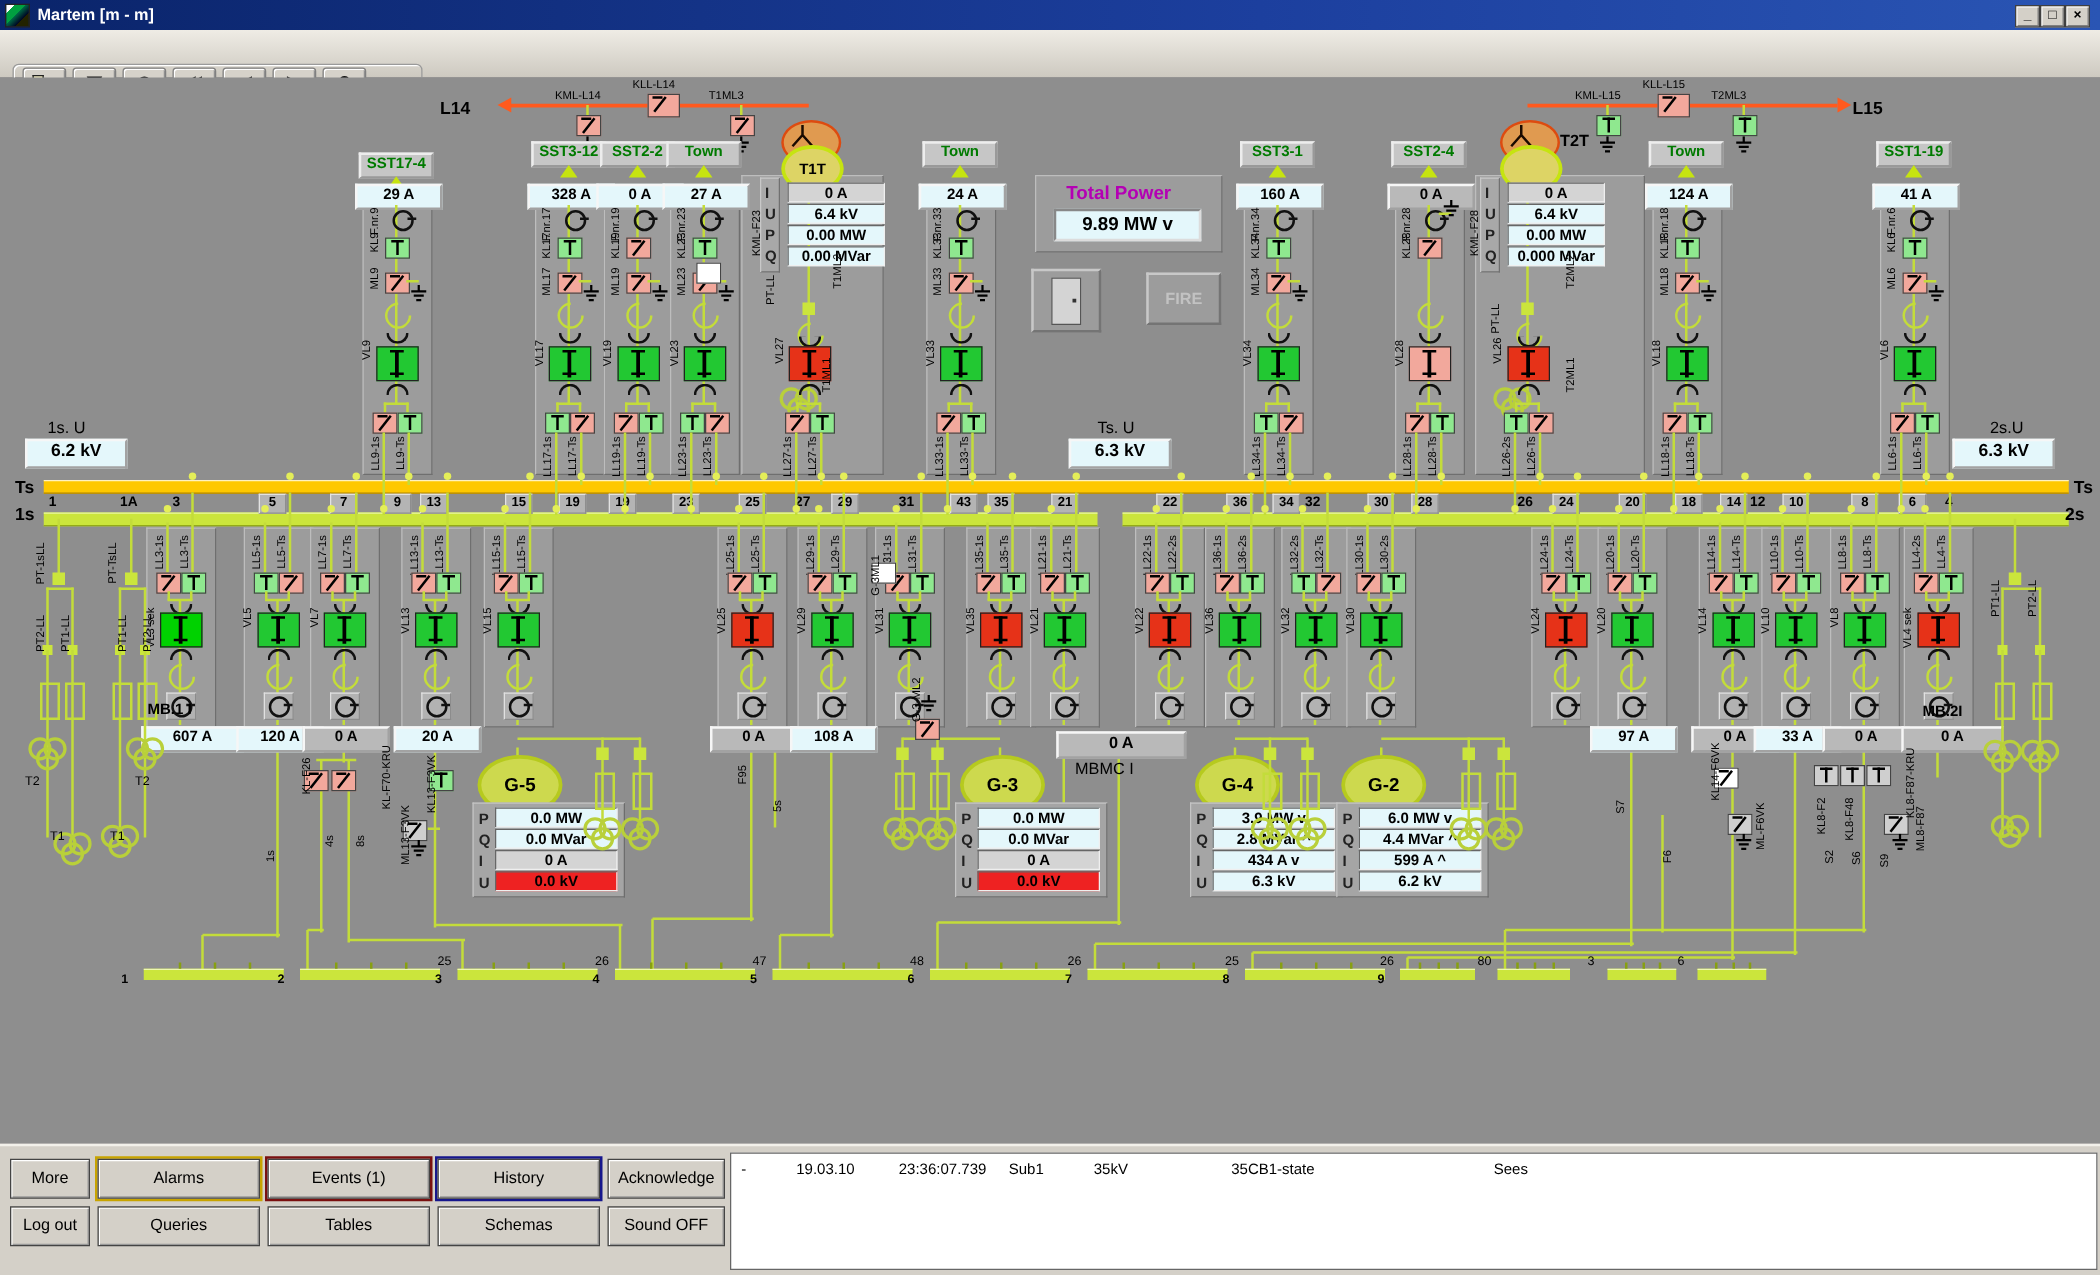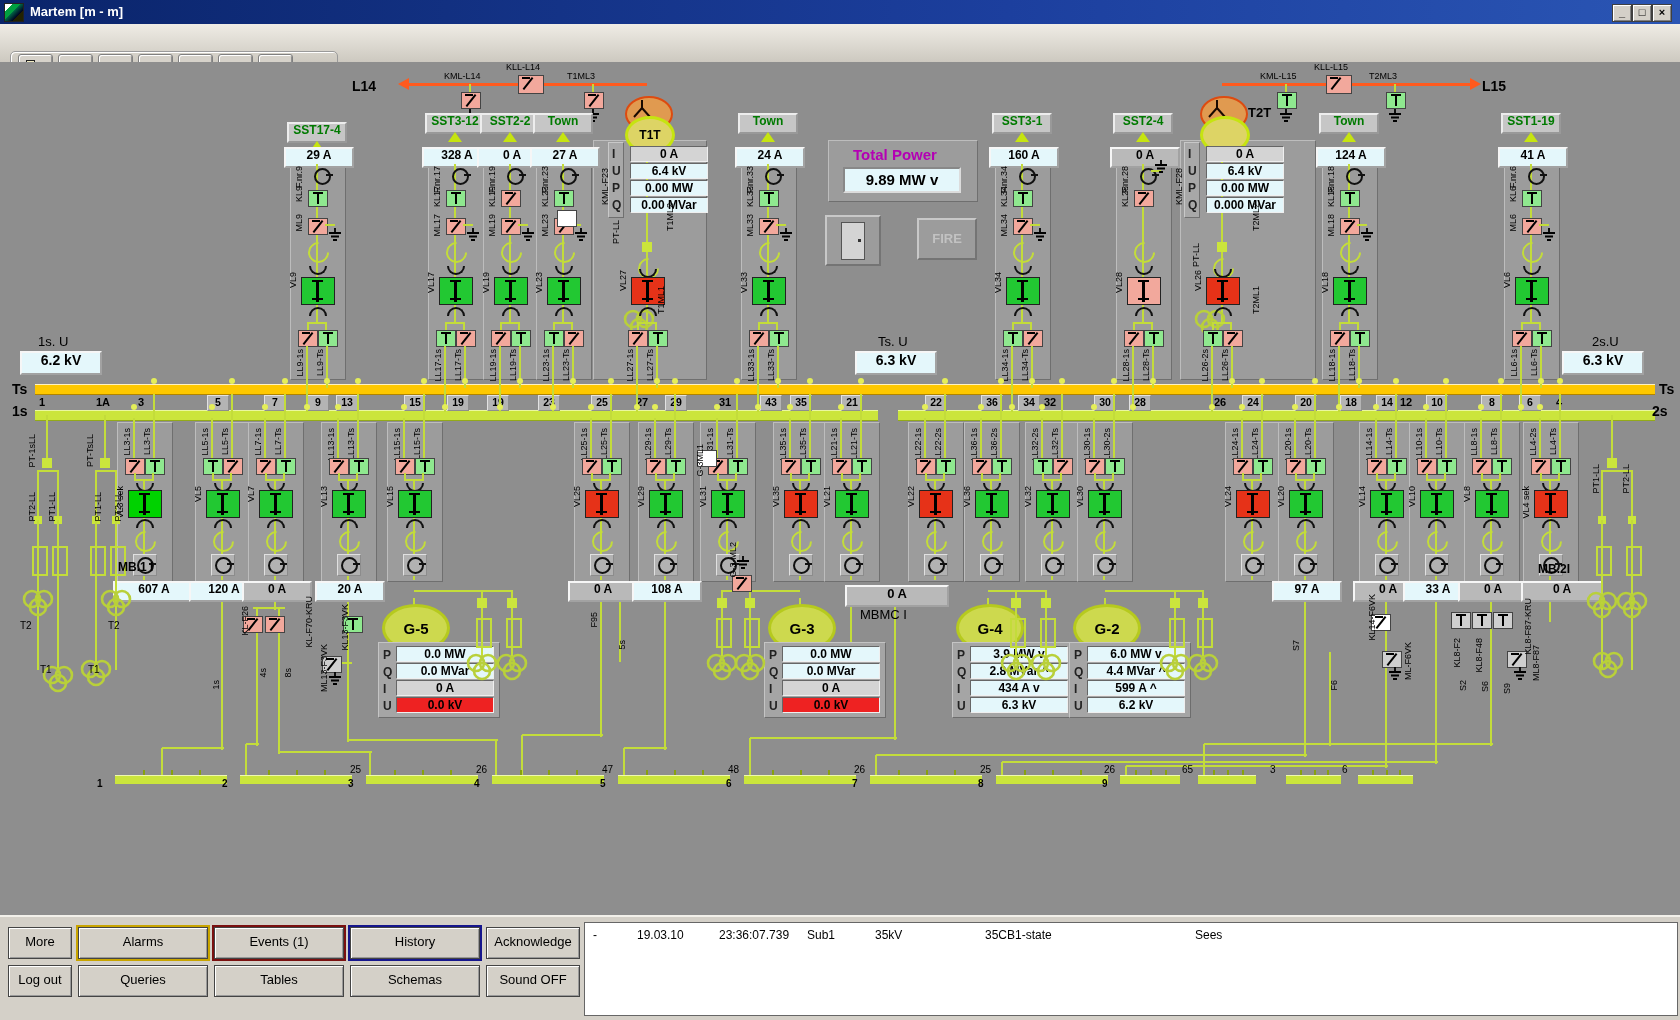--- a/index.html
+++ b/index.html
@@ -1366,21 +1366,21 @@
       <div class="seg" style="position: absolute; left: 1120px; top: 713px; width: 60px; height: 8px;"></div>
       <div class="tick" style="position: absolute; left: 1135px; top: 708px; width: 2px; height: 5px;"></div>
       <div class="tick" style="position: absolute; left: 1150px; top: 708px; width: 2px; height: 5px;"></div>
       <div class="tick" style="position: absolute; left: 1165px; top: 708px; width: 2px; height: 5px;"></div>
       <div class="lab" style="position: absolute; left: 1104px; top: 702px;">26</div>
       <div class="lab" style="position: absolute; left: 1102px; top: 716px; font-weight: bold;">9</div>
       <div class="seg" style="position: absolute; left: 1198px; top: 713px; width: 58px; height: 8px;"></div>
       <div class="tick" style="position: absolute; left: 1212.5px; top: 708px; width: 2px; height: 5px;"></div>
       <div class="tick" style="position: absolute; left: 1227px; top: 708px; width: 2px; height: 5px;"></div>
       <div class="tick" style="position: absolute; left: 1241.5px; top: 708px; width: 2px; height: 5px;"></div>
-      <div class="lab" style="position: absolute; left: 1182px; top: 702px;">65</div>
+      <div class="lab" style="position: absolute; left: 1182px; top: 702px;">80</div>
       <div class="seg" style="position: absolute; left: 1286px; top: 713px; width: 55px; height: 8px;"></div>
       <div class="tick" style="position: absolute; left: 1299.75px; top: 708px; width: 2px; height: 5px;"></div>
       <div class="tick" style="position: absolute; left: 1313.5px; top: 708px; width: 2px; height: 5px;"></div>
       <div class="tick" style="position: absolute; left: 1327.25px; top: 708px; width: 2px; height: 5px;"></div>
       <div class="lab" style="position: absolute; left: 1270px; top: 702px;">3</div>
       <div class="seg" style="position: absolute; left: 1358px; top: 713px; width: 55px; height: 8px;"></div>
       <div class="tick" style="position: absolute; left: 1371.75px; top: 708px; width: 2px; height: 5px;"></div>
       <div class="tick" style="position: absolute; left: 1385.5px; top: 708px; width: 2px; height: 5px;"></div>
       <div class="tick" style="position: absolute; left: 1399.25px; top: 708px; width: 2px; height: 5px;"></div>
       <div class="lab" style="position: absolute; left: 1342px; top: 702px;">6</div>

